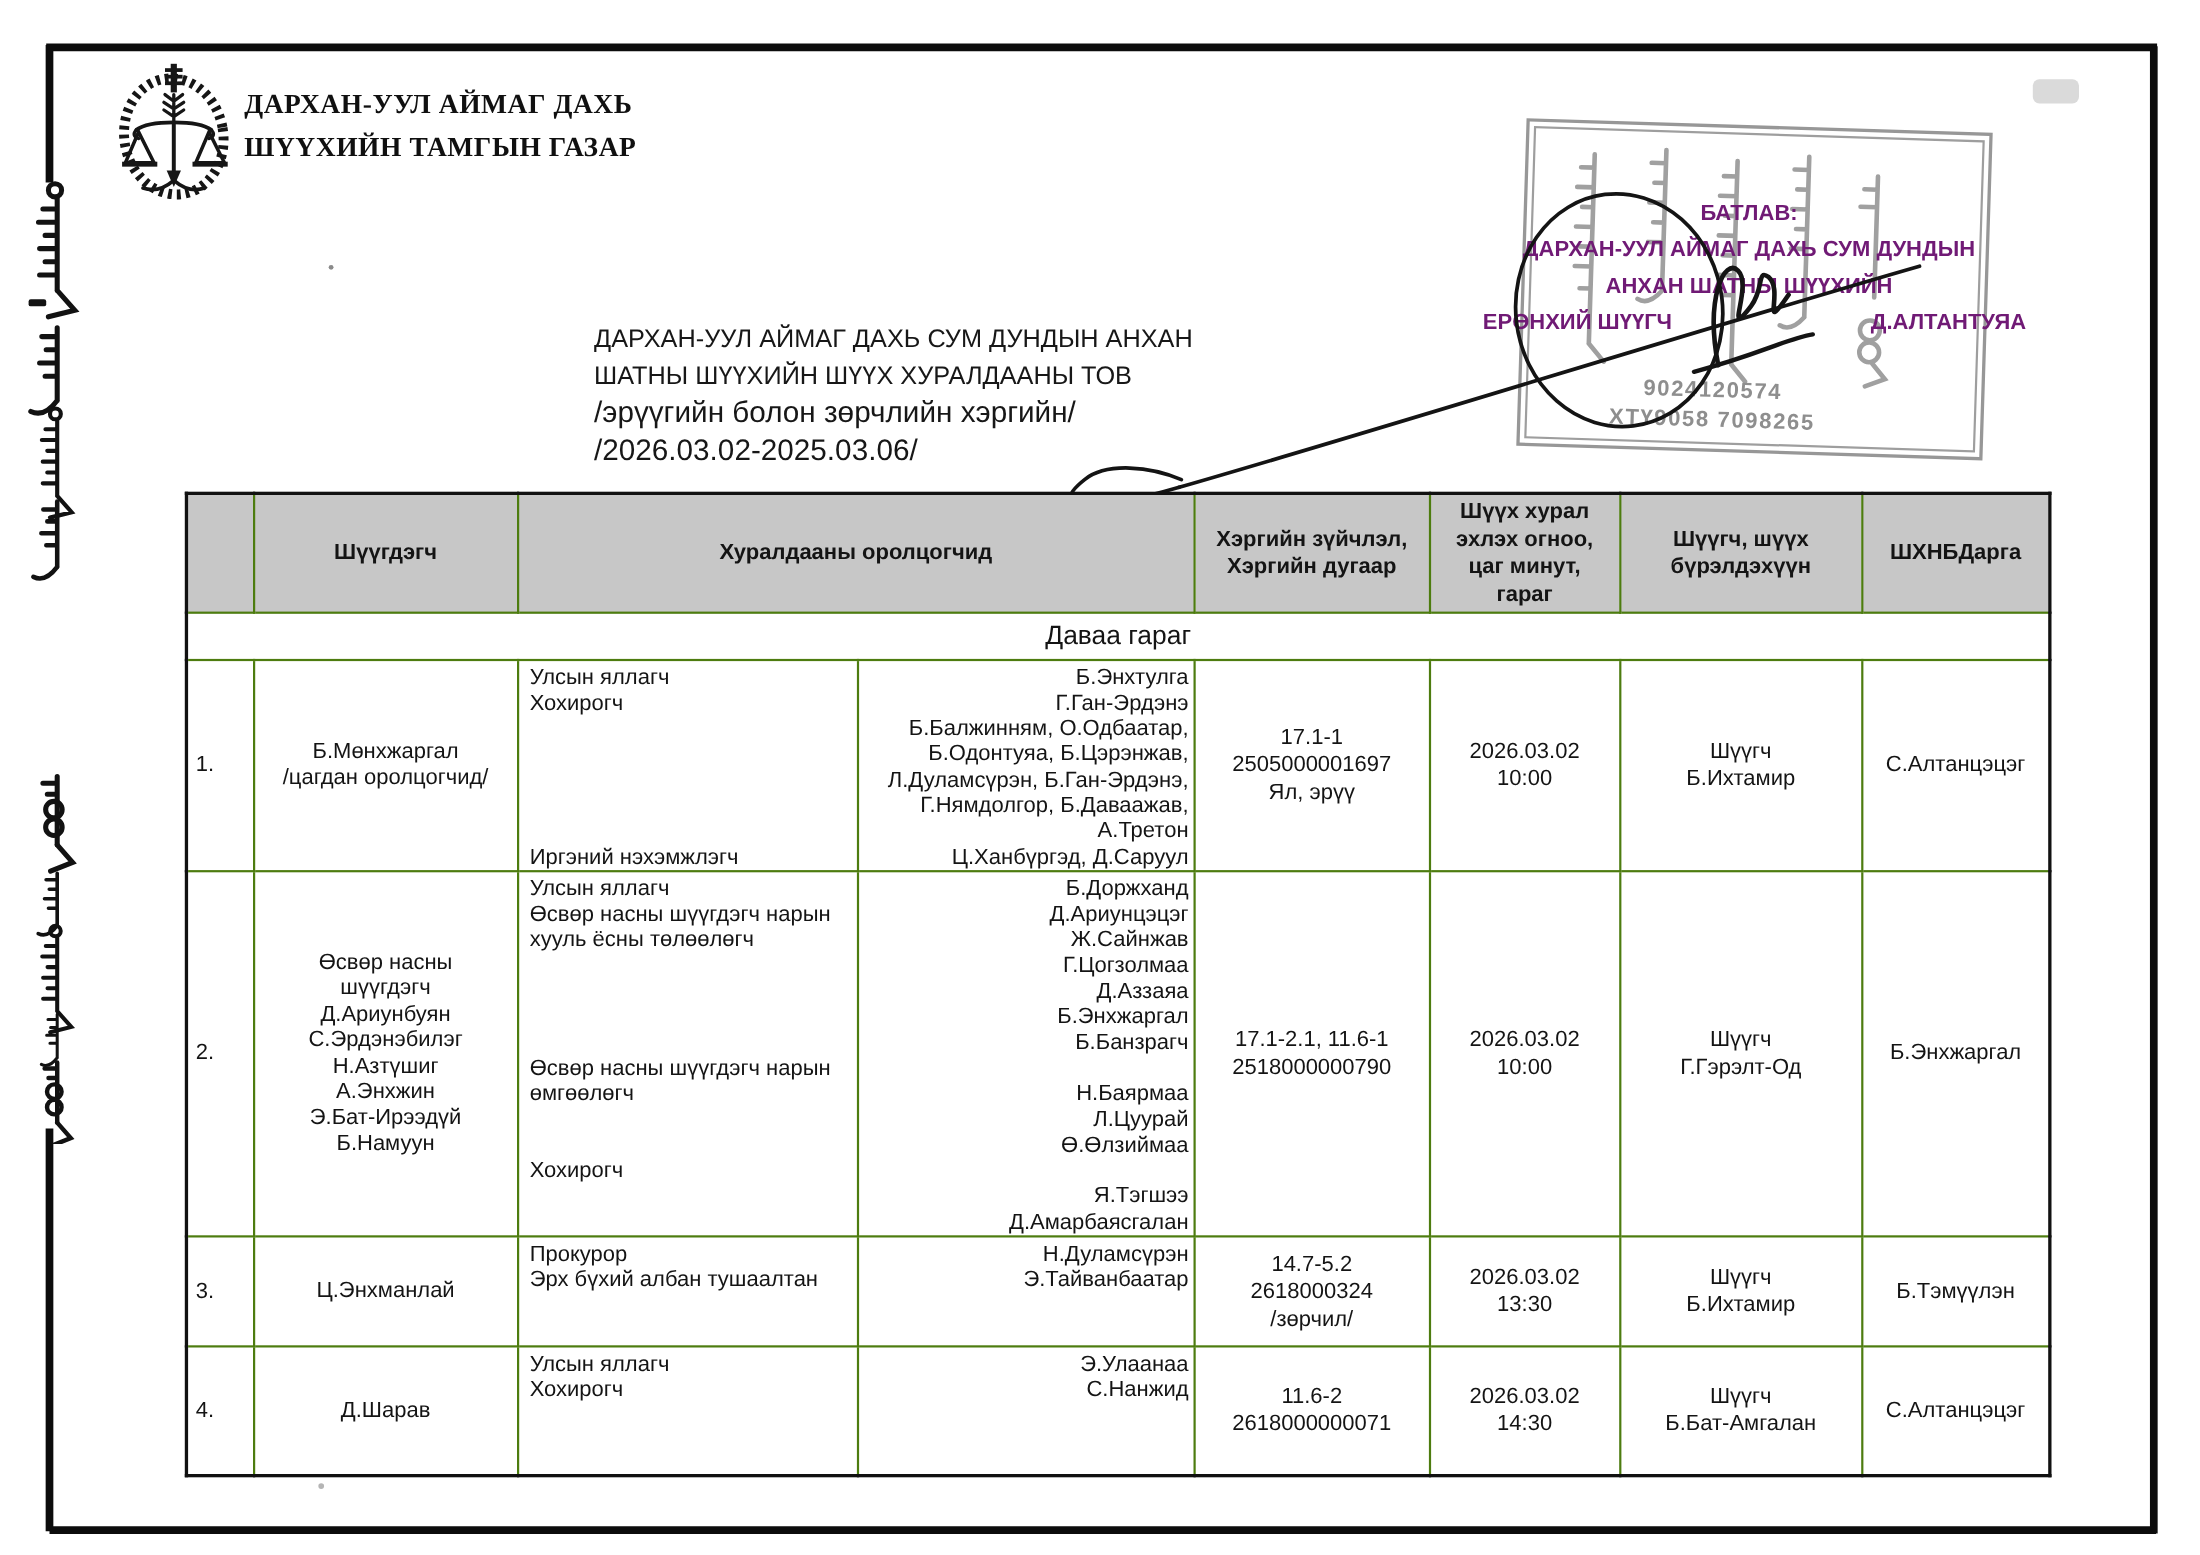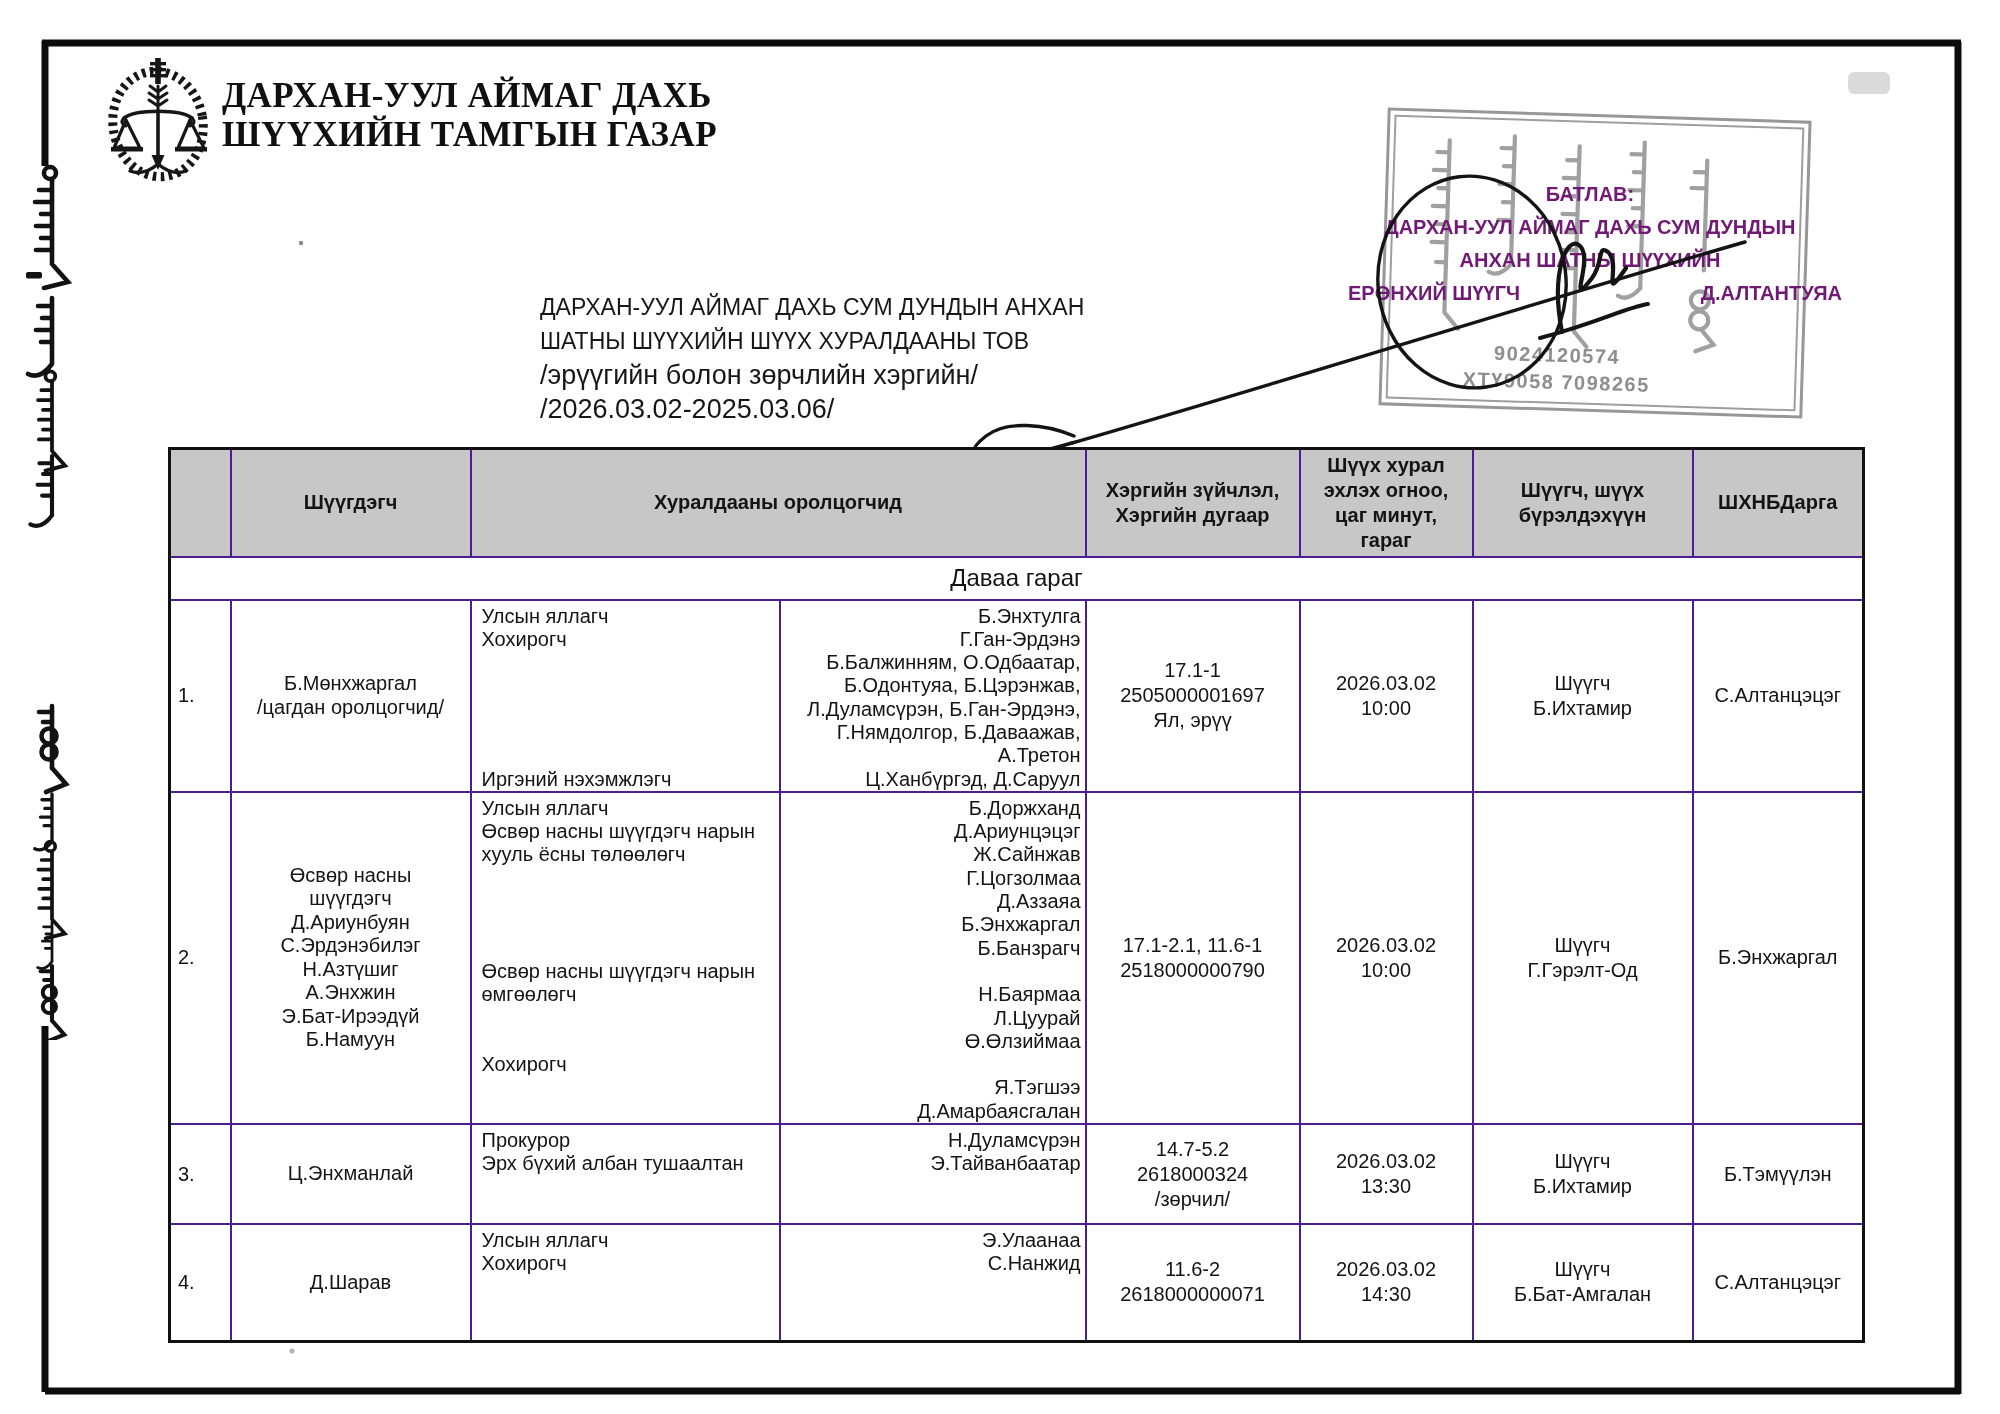--- a/index.html
+++ b/index.html
@@ -4,40 +4,40 @@
 <style>
   html,body{margin:0;padding:0;background:#ffffff;}
   .page{position:relative;width:2000px;height:1414px;background:#fff;overflow:hidden;
         font-family:"Liberation Sans",sans-serif;color:#151515;}
   svg{display:block;}
   .abs{position:absolute;}
   .preline{white-space:pre-line;}
 
   
   .org-name{left:222px;top:76px;font-family:"Liberation Serif",serif;font-weight:bold;
-            font-size:35px;line-height:39px;letter-spacing:.5px;color:#101010;}
+            font-size:25px;line-height:39px;letter-spacing:.5px;color:#101010;}
 
   
   .doc-title{left:540px;top:290px;width:900px;text-align:left;font-size:23px;line-height:34px;color:#171717;}
   .doc-title .sub{font-size:27px;}
 
   
   .stamp{left:1383px;top:114px;width:418px;height:292px;border:3px solid #979797;
          transform:rotate(1.8deg);background:rgba(255,255,255,0);}
   .stamp-inner{position:absolute;inset:4px;border:2px solid #9e9e9e;}
   .stamp-nums{position:absolute;left:0;right:70px;bottom:12px;text-align:center;color:#8e8e8e;
               font-weight:bold;font-size:20px;line-height:27px;letter-spacing:1.5px;}
   .approval{left:1334px;top:178px;width:512px;text-align:center;font-weight:bold;
             font-size:20px;line-height:33px;color:#701a75;}
   .approval .sign-row{display:flex;justify-content:space-between;padding:0 4px 0 14px;gap:12px;}
 
   
   .sched{left:168px;top:447px;}
   table{border-collapse:collapse;table-layout:fixed;width:1694px;font-size:20px;color:#141414;}
-  td,th{border:2px solid #4c1d95;padding:0;overflow:hidden;}
+  td,th{border:2px solid #4d7c0f;padding:0;overflow:hidden;}
   table{border:3px solid #111;}
   th{background:#c7c7c7;font-weight:bold;text-align:center;vertical-align:middle;line-height:25px;}
   .day-row td{height:41px;text-align:center;vertical-align:middle;font-size:24px;}
   .c-num{vertical-align:middle;text-align:left;padding-left:7px;}
   .c-def{vertical-align:middle;text-align:center;line-height:23.5px;}
   .c-role{vertical-align:top;text-align:left;padding:4px 4px 0 10px;line-height:23.3px;}
   .c-part{vertical-align:top;text-align:right;padding:4px 4px 0 10px;line-height:23.3px;}
   .c-mid{vertical-align:middle;text-align:center;line-height:25px;}
 </style>
 </head>

